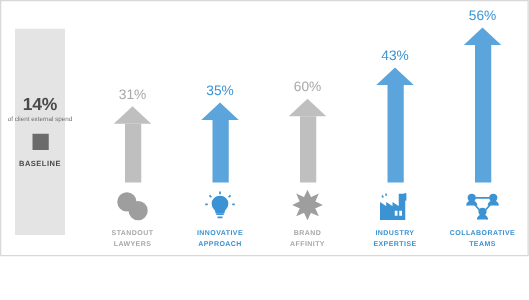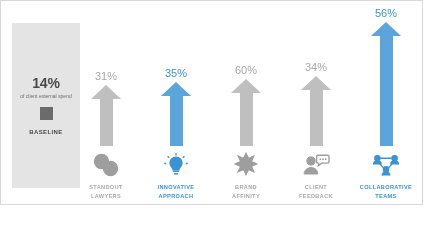--- a/index.html
+++ b/index.html
@@ -13,21 +13,21 @@
     position:relative;width:423px;height:205px;
     box-sizing:border-box;
     border:1px solid #d8d8d8;
     background:#fff;
     overflow:hidden;
   }
 
   
   .baseline{
     position:absolute;left:11px;top:22px;
-    width:68px;height:165px;
+    width:40px;height:165px;
     background:#e4e4e4;
     display:flex;flex-direction:column;
     align-items:center;justify-content:center;
   }
   .bl-pct{
     font-size:14px;font-weight:bold;color:#4a4a4a;
     letter-spacing:-0.2px;line-height:1;
     margin-bottom:3px;
   }
   .bl-sub{
@@ -163,39 +163,38 @@
         <div class="icon-wrap">
           <svg width="26" height="26" viewBox="0 0 26 26" fill="none" stroke-width="1.5">
             <path d="M13 1.5l2.4 5.1 5.2-2.3-2.3 5.2 5.2 2.5-5.2 2.4 2.3 5.2-5.2-2.3-2.4 5.2-2.4-5.2-5.2 2.3 2.3-5.2L2.5 12l5.2-2.5-2.3-5.2 5.2 2.3z"></path>
           </svg>
         </div>
         <div class="col-label">
           <span>BRAND</span>
           <span>AFFINITY</span>
         </div>
       </div>
-      <div class="col gray">
-        <div class="col-pct">34%</div>
-        <div class="arrow">
-          <div class="head" style="border-bottom: 14px solid rgb(191, 191, 191);"></div>
-          <div class="shaft" style="height: 56px; background: rgb(191, 191, 191);"></div>
+      <div class="col blue">
+        <div class="col-pct">43%</div>
+        <div class="arrow">
+          <div class="head" style="border-bottom: 14px solid rgb(91, 165, 220);"></div>
+          <div class="shaft" style="height: 78px; background: rgb(91, 165, 220);"></div>
         </div>
         <div class="icon-wrap">
           <svg width="28" height="24" viewBox="0 0 28 24">
-            <circle cx="9" cy="8" r="4.1"></circle>
-            <path d="M2.2 21c0-3.8 3-6.4 6.8-6.4s6.8 2.6 6.8 6.4z"></path>
-            <path d="M16 2.2h9.6c.8 0 1.4.6 1.4 1.4v5.1c0 .8-.6 1.4-1.4 1.4h-5.9l-3.4 2.6.3-2.6H16c-.8 0-1.4-.6-1.4-1.4V3.6c0-.8.6-1.4 1.4-1.4z" fill="none" stroke-width="1.4"></path>
-            <circle cx="18.3" cy="6.2" r="0.9" stroke="none"></circle>
-            <circle cx="21" cy="6.2" r="0.9" stroke="none"></circle>
-            <circle cx="23.7" cy="6.2" r="0.9" stroke="none"></circle>
-          </svg>
-        </div>
-        <div class="col-label">
-          <span>CLIENT</span>
-          <span>FEEDBACK</span>
+            <path d="M2.5 22.5V9.5l5 3.3V9.5l5 3.3V9.5l5 3.3V2.5h4.2v20z"></path>
+            <rect x="21.5" y="1.5" width="1.6" height="6" stroke="none"></rect>
+            <rect x="13.8" y="15.6" width="2.2" height="4" fill="#ffffff" stroke="none"></rect>
+            <rect x="17.4" y="15.6" width="2.2" height="4" fill="#ffffff" stroke="none"></rect>
+            <path d="M3.6 3.4l1 1.6M6.6 1.8l.5 1.9" fill="none" stroke-width="1.2"></path>
+          </svg>
+        </div>
+        <div class="col-label">
+          <span>INDUSTRY</span>
+          <span>EXPERTISE</span>
         </div>
       </div>
       <div class="col blue">
         <div class="col-pct">56%</div>
         <div class="arrow">
           <div class="head" style="border-bottom: 14px solid rgb(91, 165, 220);"></div>
           <div class="shaft" style="height: 110px; background: rgb(91, 165, 220);"></div>
         </div>
         <div class="icon-wrap">
           <svg width="30" height="26" viewBox="0 0 30 26" fill="none" stroke-width="1.4">

